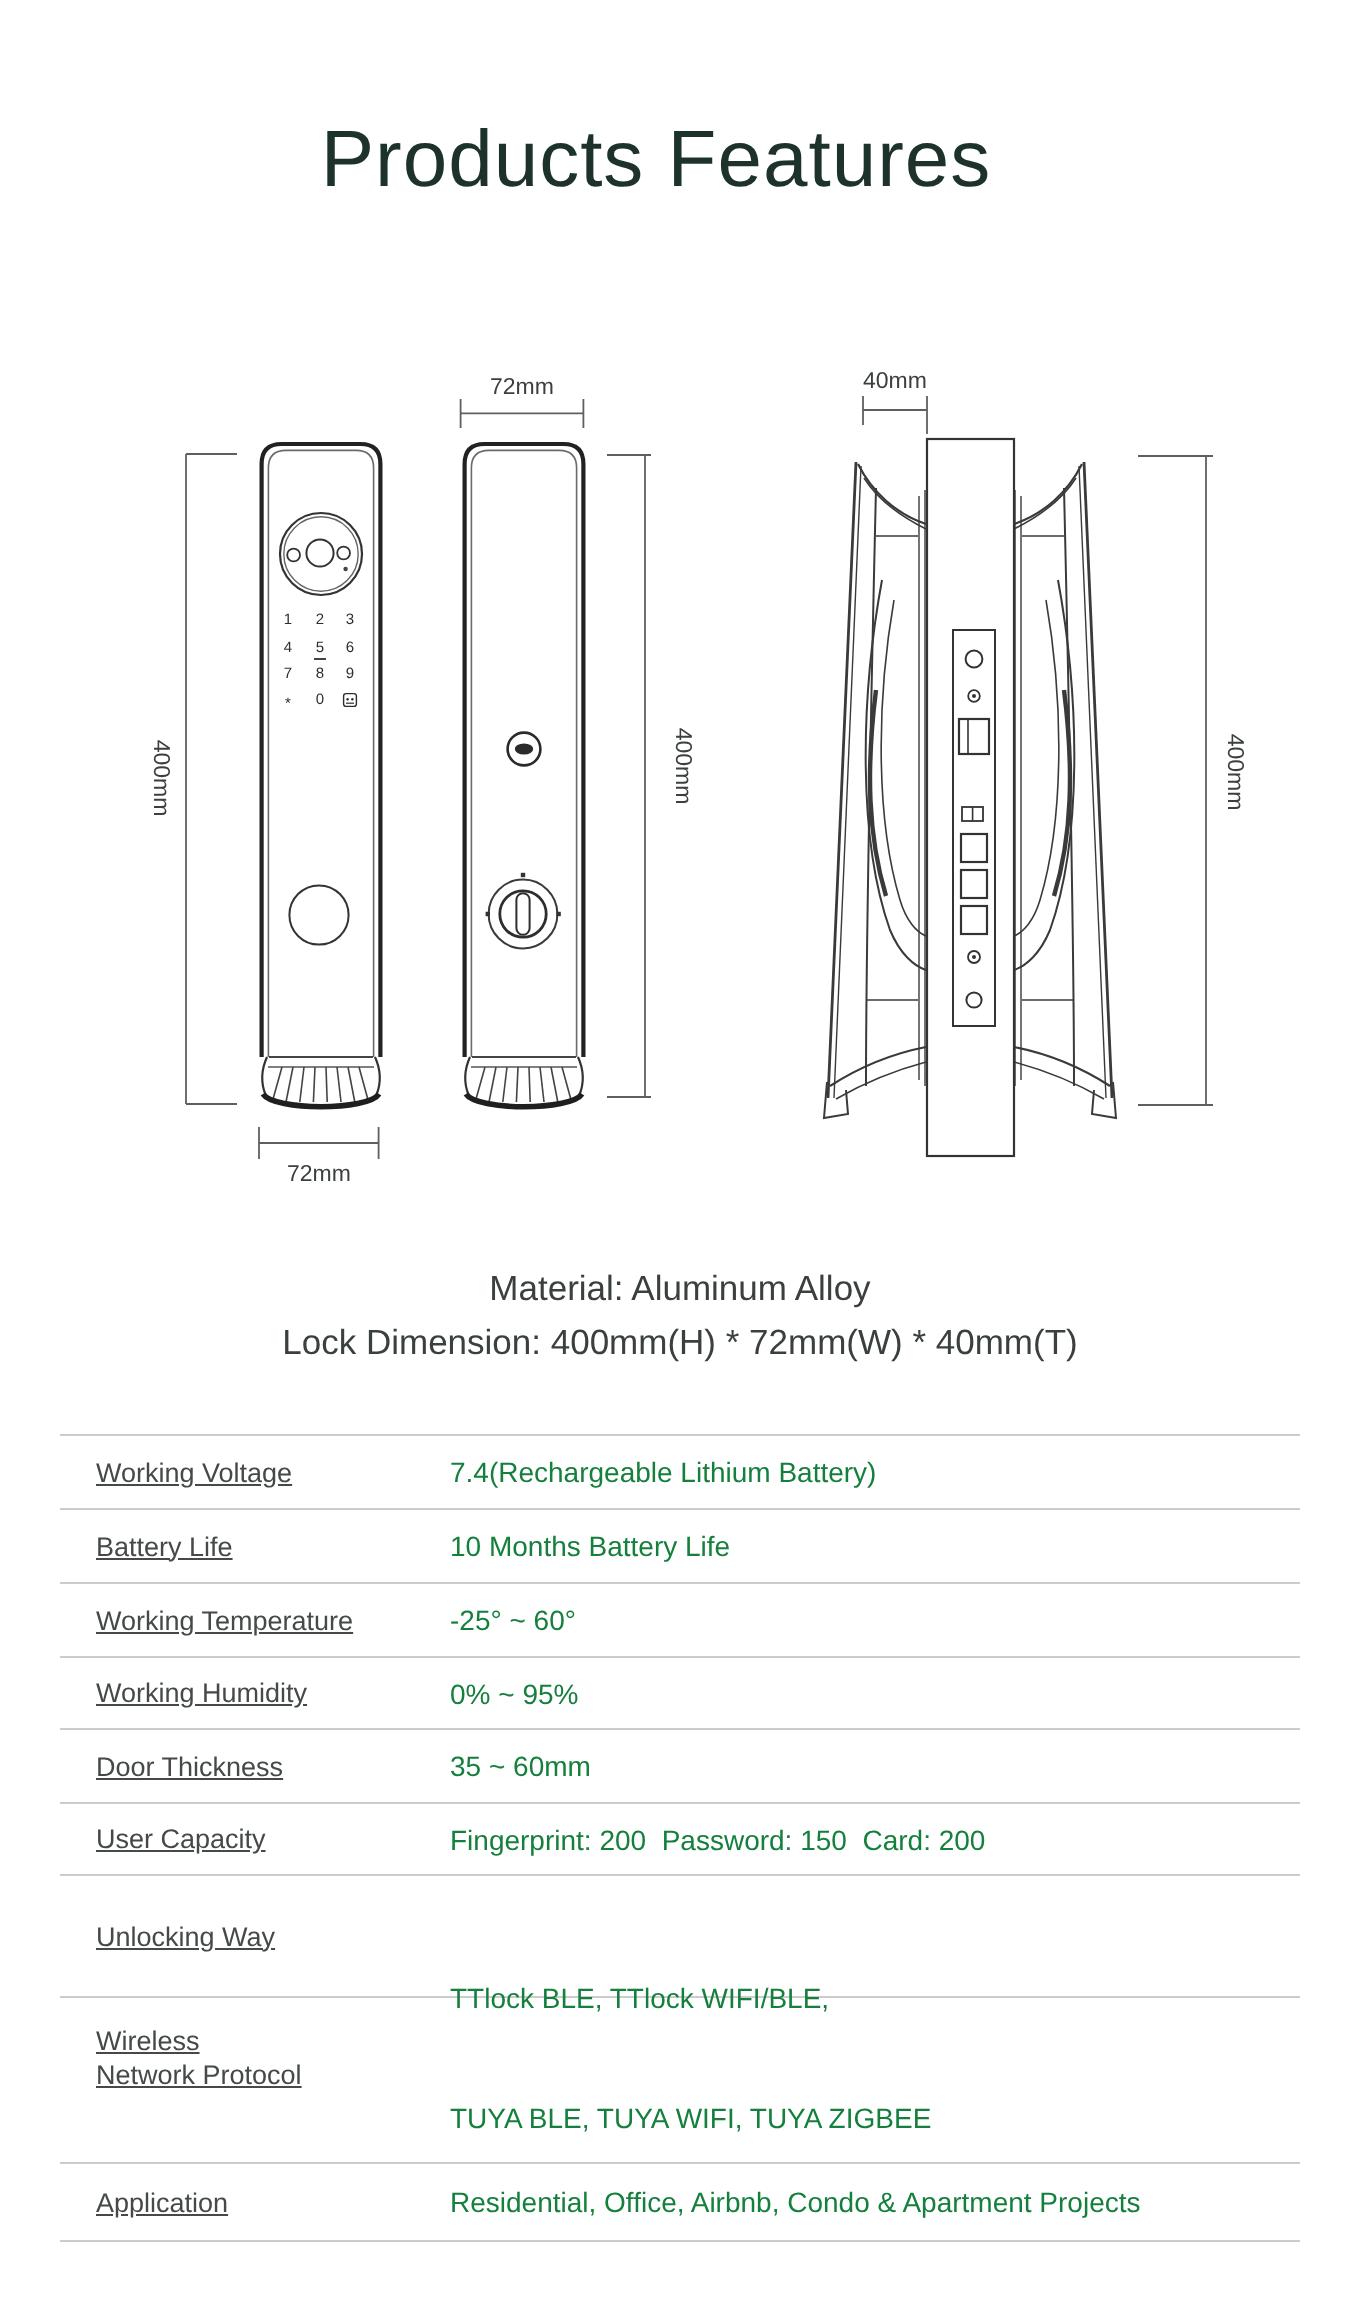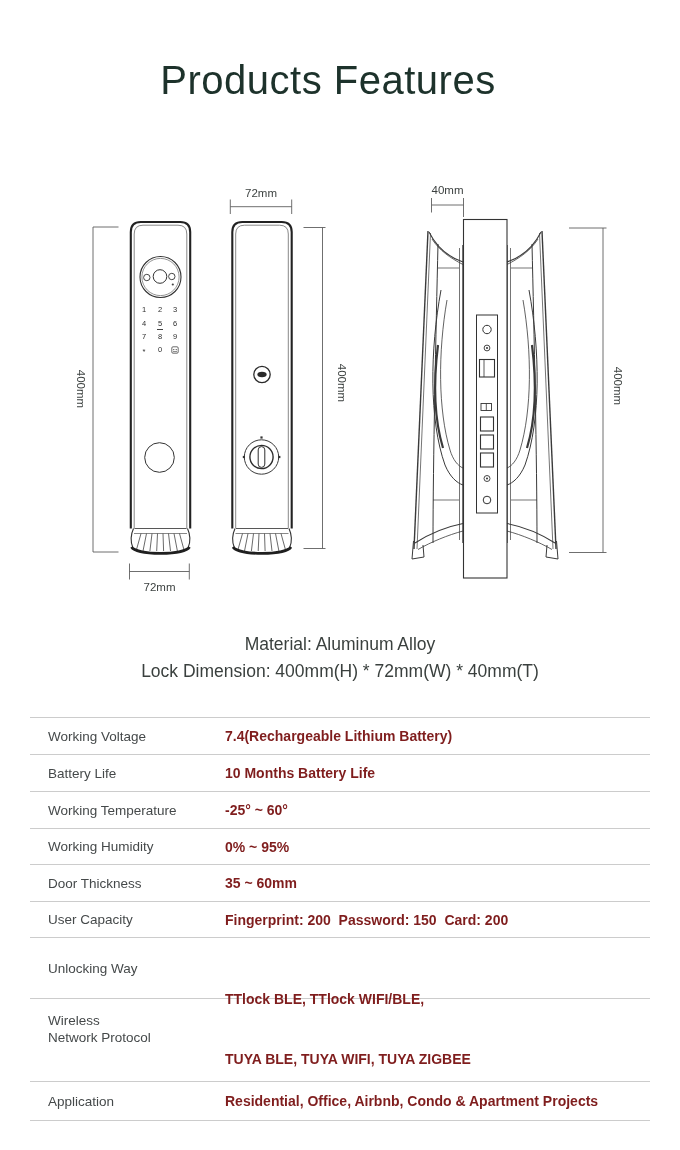--- a/index.html
+++ b/index.html
@@ -19,24 +19,24 @@
   .spec-table{
     position:absolute;left:30px;top:717px;width:620px;
   }
   .spec-row{
     display:flex;align-items:center;border-top:1px solid #cccccc;
     box-sizing:border-box;
   }
   .spec-row.last{border-bottom:1px solid #cccccc;margin-top:23px;}
   .spec-label{
     width:195px;padding-left:18px;box-sizing:border-box;flex-shrink:0;
-    font-size:13.5px;color:#45494a;line-height:17px;
+    font-size:13.5px;color:#45494a;line-height:17px;text-decoration:underline;
   }
   .spec-value{
-    flex:1;font-size:14px;color:#7f1d1d;line-height:20px;white-space:pre-wrap;font-weight:bold;
+    flex:1;font-size:14px;color:#15803d;line-height:20px;white-space:pre-wrap;
   }
   svg text{font-family:"Liberation Sans", sans-serif;}
   .dim-text{font-size:11.5px;fill:#3b403f;}
   .kp{font-size:7.5px;fill:#2e2e2e;}
 </style>
 </head>
 <body>
 
 <div class="page-title">Products Features</div>
 

